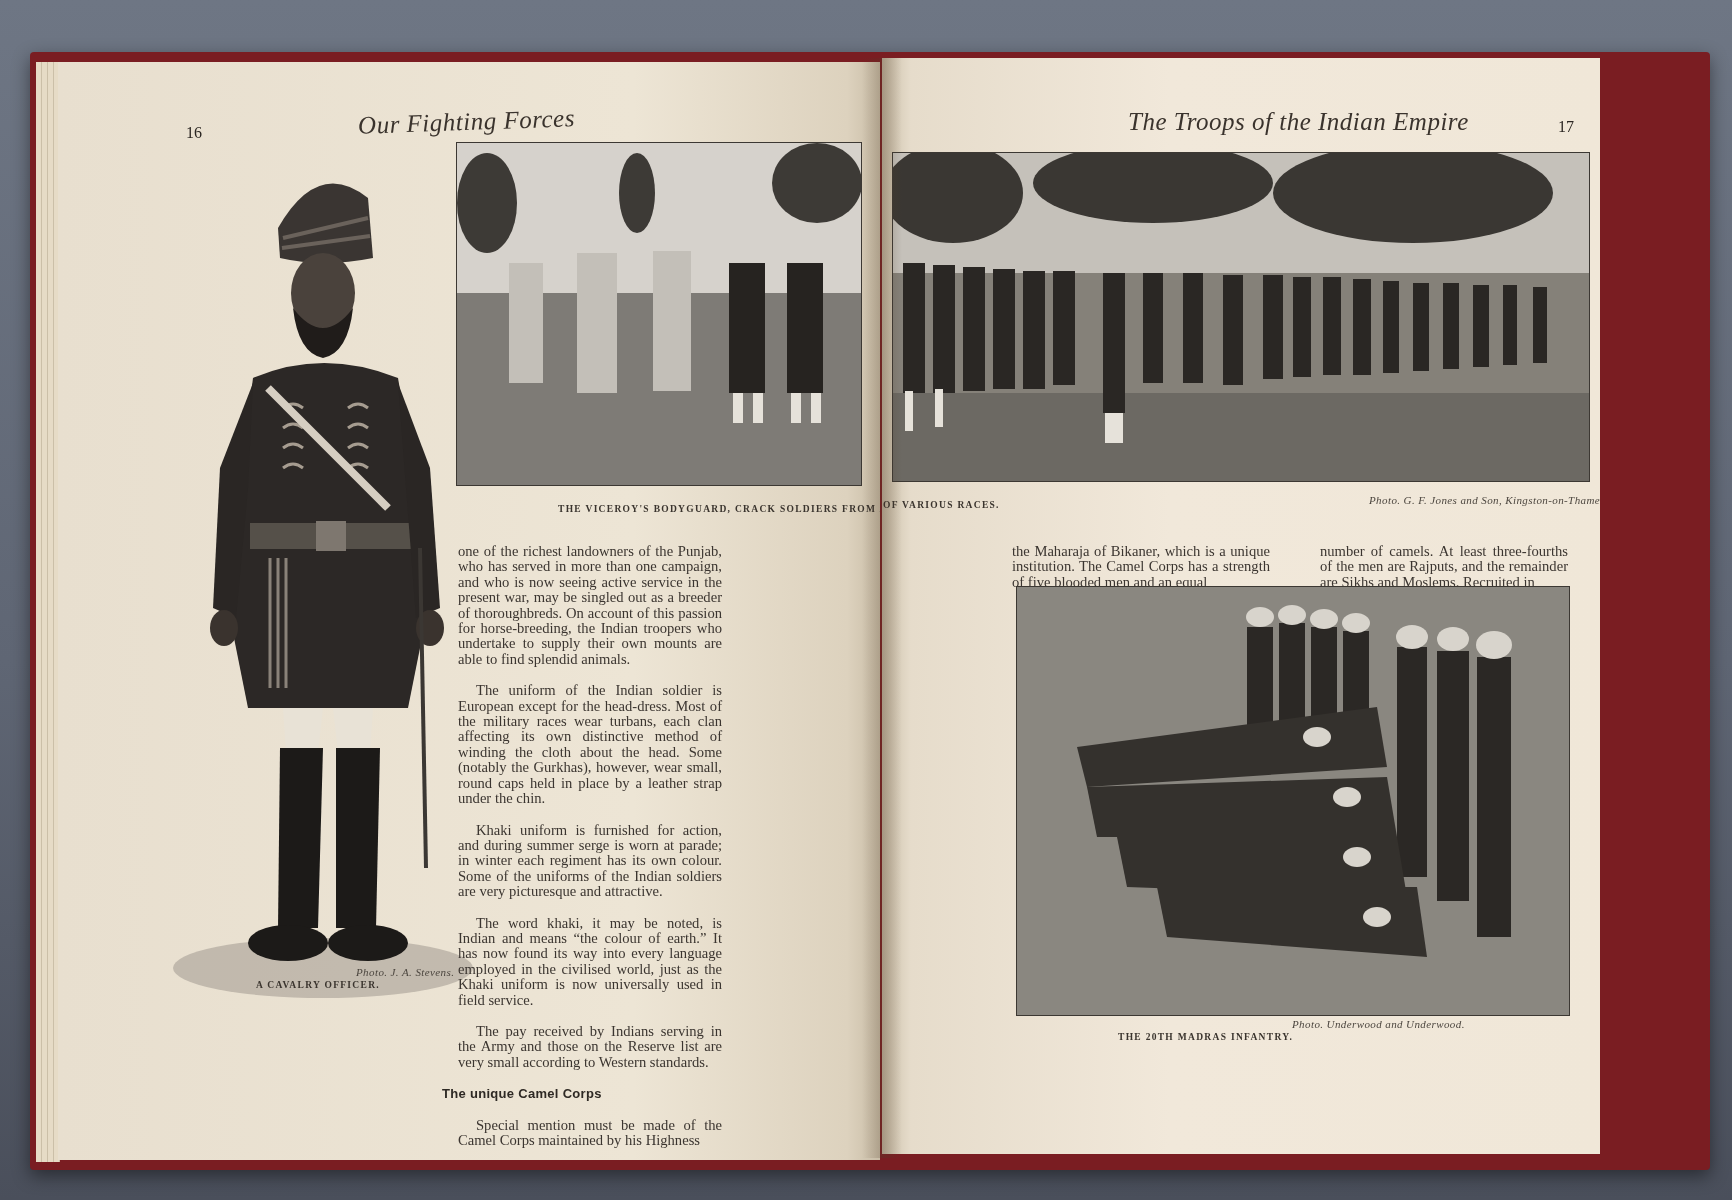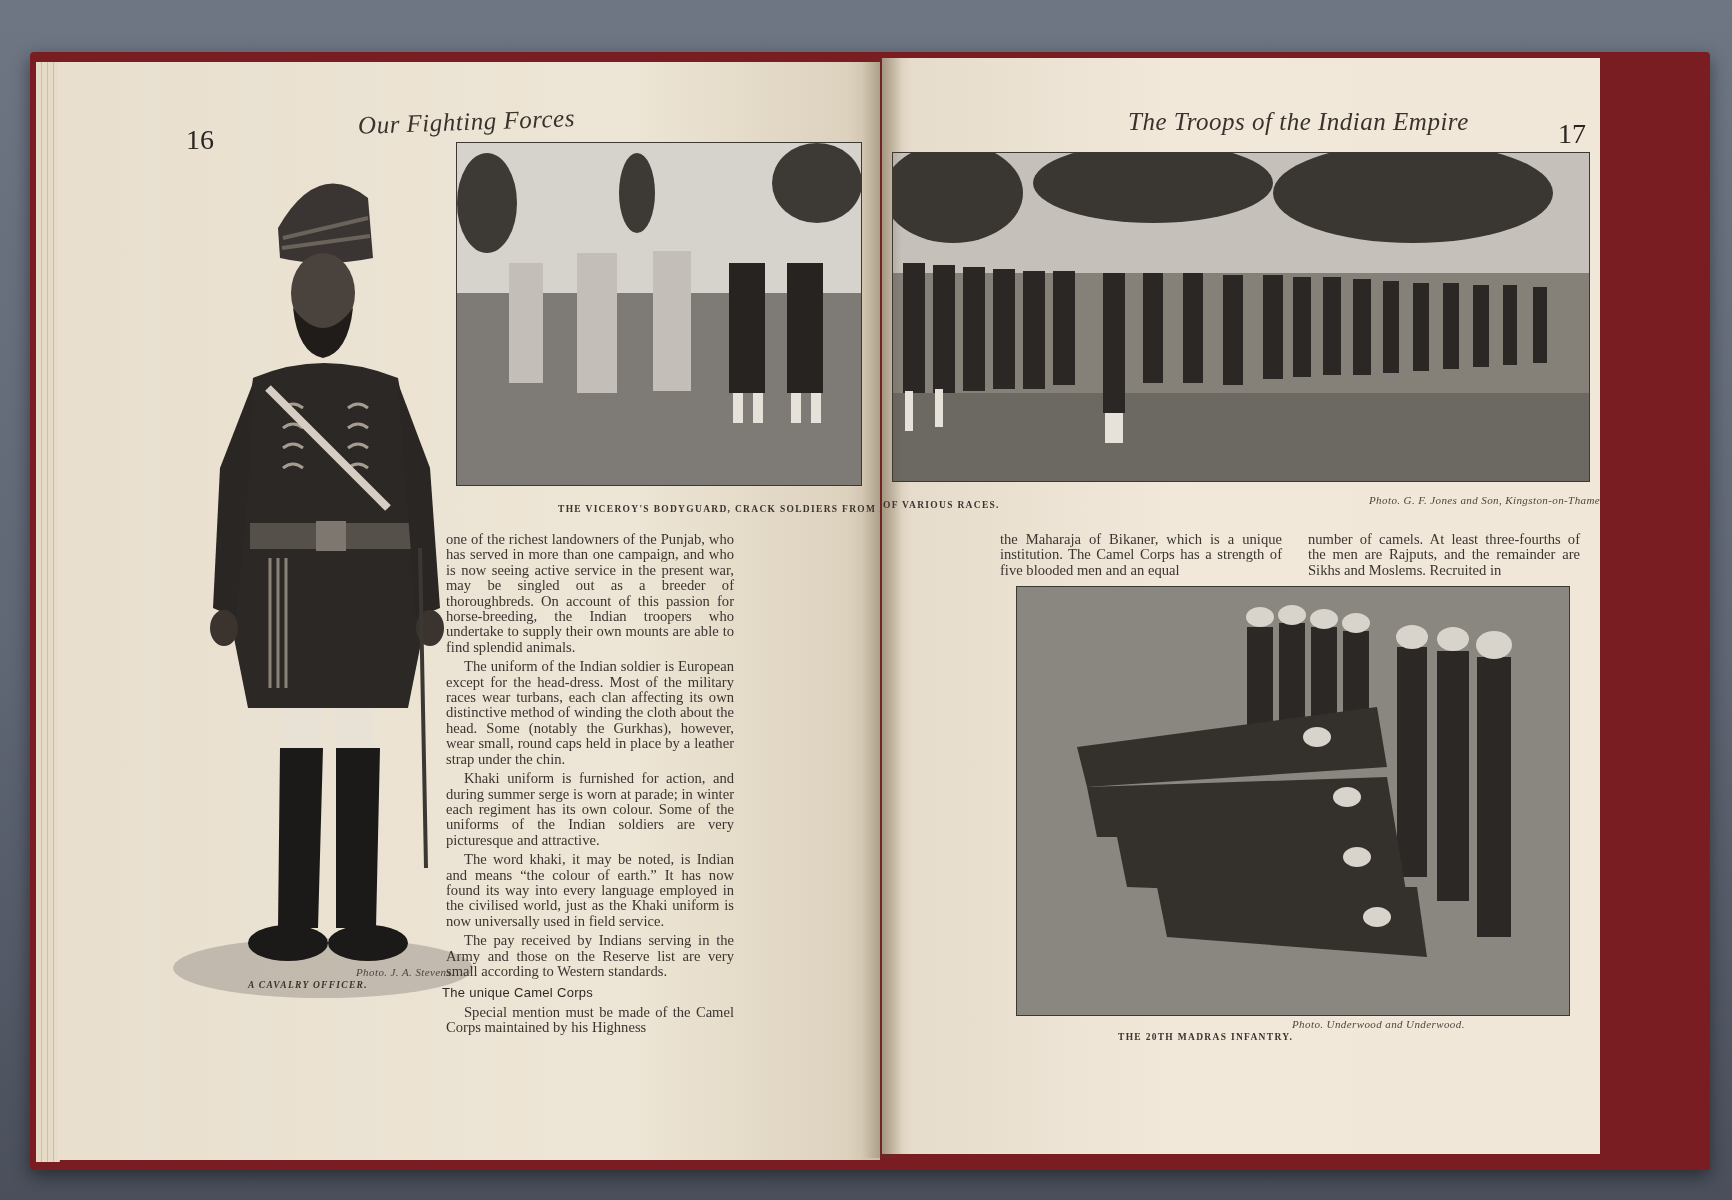--- a/index.html
+++ b/index.html
@@ -19,29 +19,29 @@
     }
     .page { position:absolute; background:#ece3d3; overflow:hidden; }
     .page.left {
       left:58px; top:62px; width:822px; height:1098px;
       background: linear-gradient(90deg,#e8dfcf 0%,#ede5d5 70%,#ddd2be 96%,#c8bca6 100%);
     }
     .page.right {
       left:882px; top:58px; width:718px; height:1096px;
       background: linear-gradient(90deg,#cbbfa9 0%,#e6dccb 4%,#f1e8da 40%,#f0e7d8 100%);
     }
-    .folio { position:absolute; font-size:28px; color:#2b2622; }
+    .folio { position:absolute; font-size:16px; color:#2b2622; }
     .running-head { position:absolute; font-style:italic; font-size:25px; color:#3a332d; letter-spacing:0.5px; }
     .photo { position:absolute; border:1.5px solid #3c3833; overflow:hidden; }
     .caption { position:absolute; font-family:"Liberation Serif", serif; font-size:9.5px; letter-spacing:1.3px; color:#3a342e; text-transform:uppercase; white-space:nowrap; font-weight:bold; }
     .credit { position:absolute; font-style:italic; font-size:11px; color:#4c463f; white-space:nowrap; letter-spacing:0.4px; }
     .col { position:absolute; font-size:14.6px; line-height:15.4px; color:#3b3530; text-align:justify; }
-    .col p { margin:4px; text-indent:0; }
+    .col p { margin:16px; text-indent:0; }
     .col p.ind { text-indent:18px; }
-    .col h3 { margin:6px 0 1px 0; font-family:"Liberation Sans", sans-serif; font-size:13px; font-weight:normal; color:#2e2924; letter-spacing:0.3px; }
+    .col h3 { margin:6px 0 1px 0; font-family:"Liberation Sans", sans-serif; font-size:13px; font-weight:bold; color:#2e2924; letter-spacing:0.3px; }
     .gutter-shadow {
       position:absolute; left:862px; top:58px; width:40px; height:1100px;
       background: linear-gradient(90deg, rgba(0,0,0,0) 0%, rgba(80,60,40,0.22) 45%, rgba(80,60,40,0.3) 52%, rgba(0,0,0,0) 100%);
       pointer-events:none;
     }
   </style>
 </head>
 <body>
 
 <div class="cover"></div>
@@ -95,21 +95,21 @@
       <path d="M125 560 L165 560 L160 605 L128 605 Z" fill="#e8e2d6"></path>
       <path d="M175 560 L215 560 L212 605 L180 605 Z" fill="#e8e2d6"></path>
 
       <path d="M122 600 L165 600 L160 780 L120 780 Z" fill="#1c1a18"></path>
       <path d="M178 600 L222 600 L218 780 L178 780 Z" fill="#1c1a18"></path>
       <ellipse cx="130" cy="795" rx="40" ry="18" fill="#1c1a18"></ellipse>
       <ellipse cx="210" cy="795" rx="40" ry="18" fill="#1c1a18"></ellipse>
     </svg>
   </div>
   <div class="credit" style="left:298px; top:904px;">Photo. J. A. Stevens.</div>
-  <div class="caption" style="left:190px; top:918px;font-style:italic;">A Cavalry Officer.</div>
+  <div class="caption" style="left:198px; top:918px;">A Cavalry Officer.</div>
 
   <div class="photo" style="left:398px; top:80px; width:404px; height:342px; background:linear-gradient(180deg,#b7b3ad 0%,#8c8984 40%,#6e6b66 62%,#7b7873 100%);">
     <svg width="404" height="342" viewBox="0 0 404 342">
       <rect x="0" y="0" width="404" height="150" fill="#d6d2cc"></rect>
       <g fill="#3d3a36">
         <ellipse cx="30" cy="60" rx="30" ry="50"></ellipse>
         <ellipse cx="180" cy="50" rx="18" ry="40"></ellipse>
         <ellipse cx="360" cy="40" rx="45" ry="40"></ellipse>
       </g>
       <rect x="0" y="150" width="404" height="192" fill="#7e7b76"></rect>

